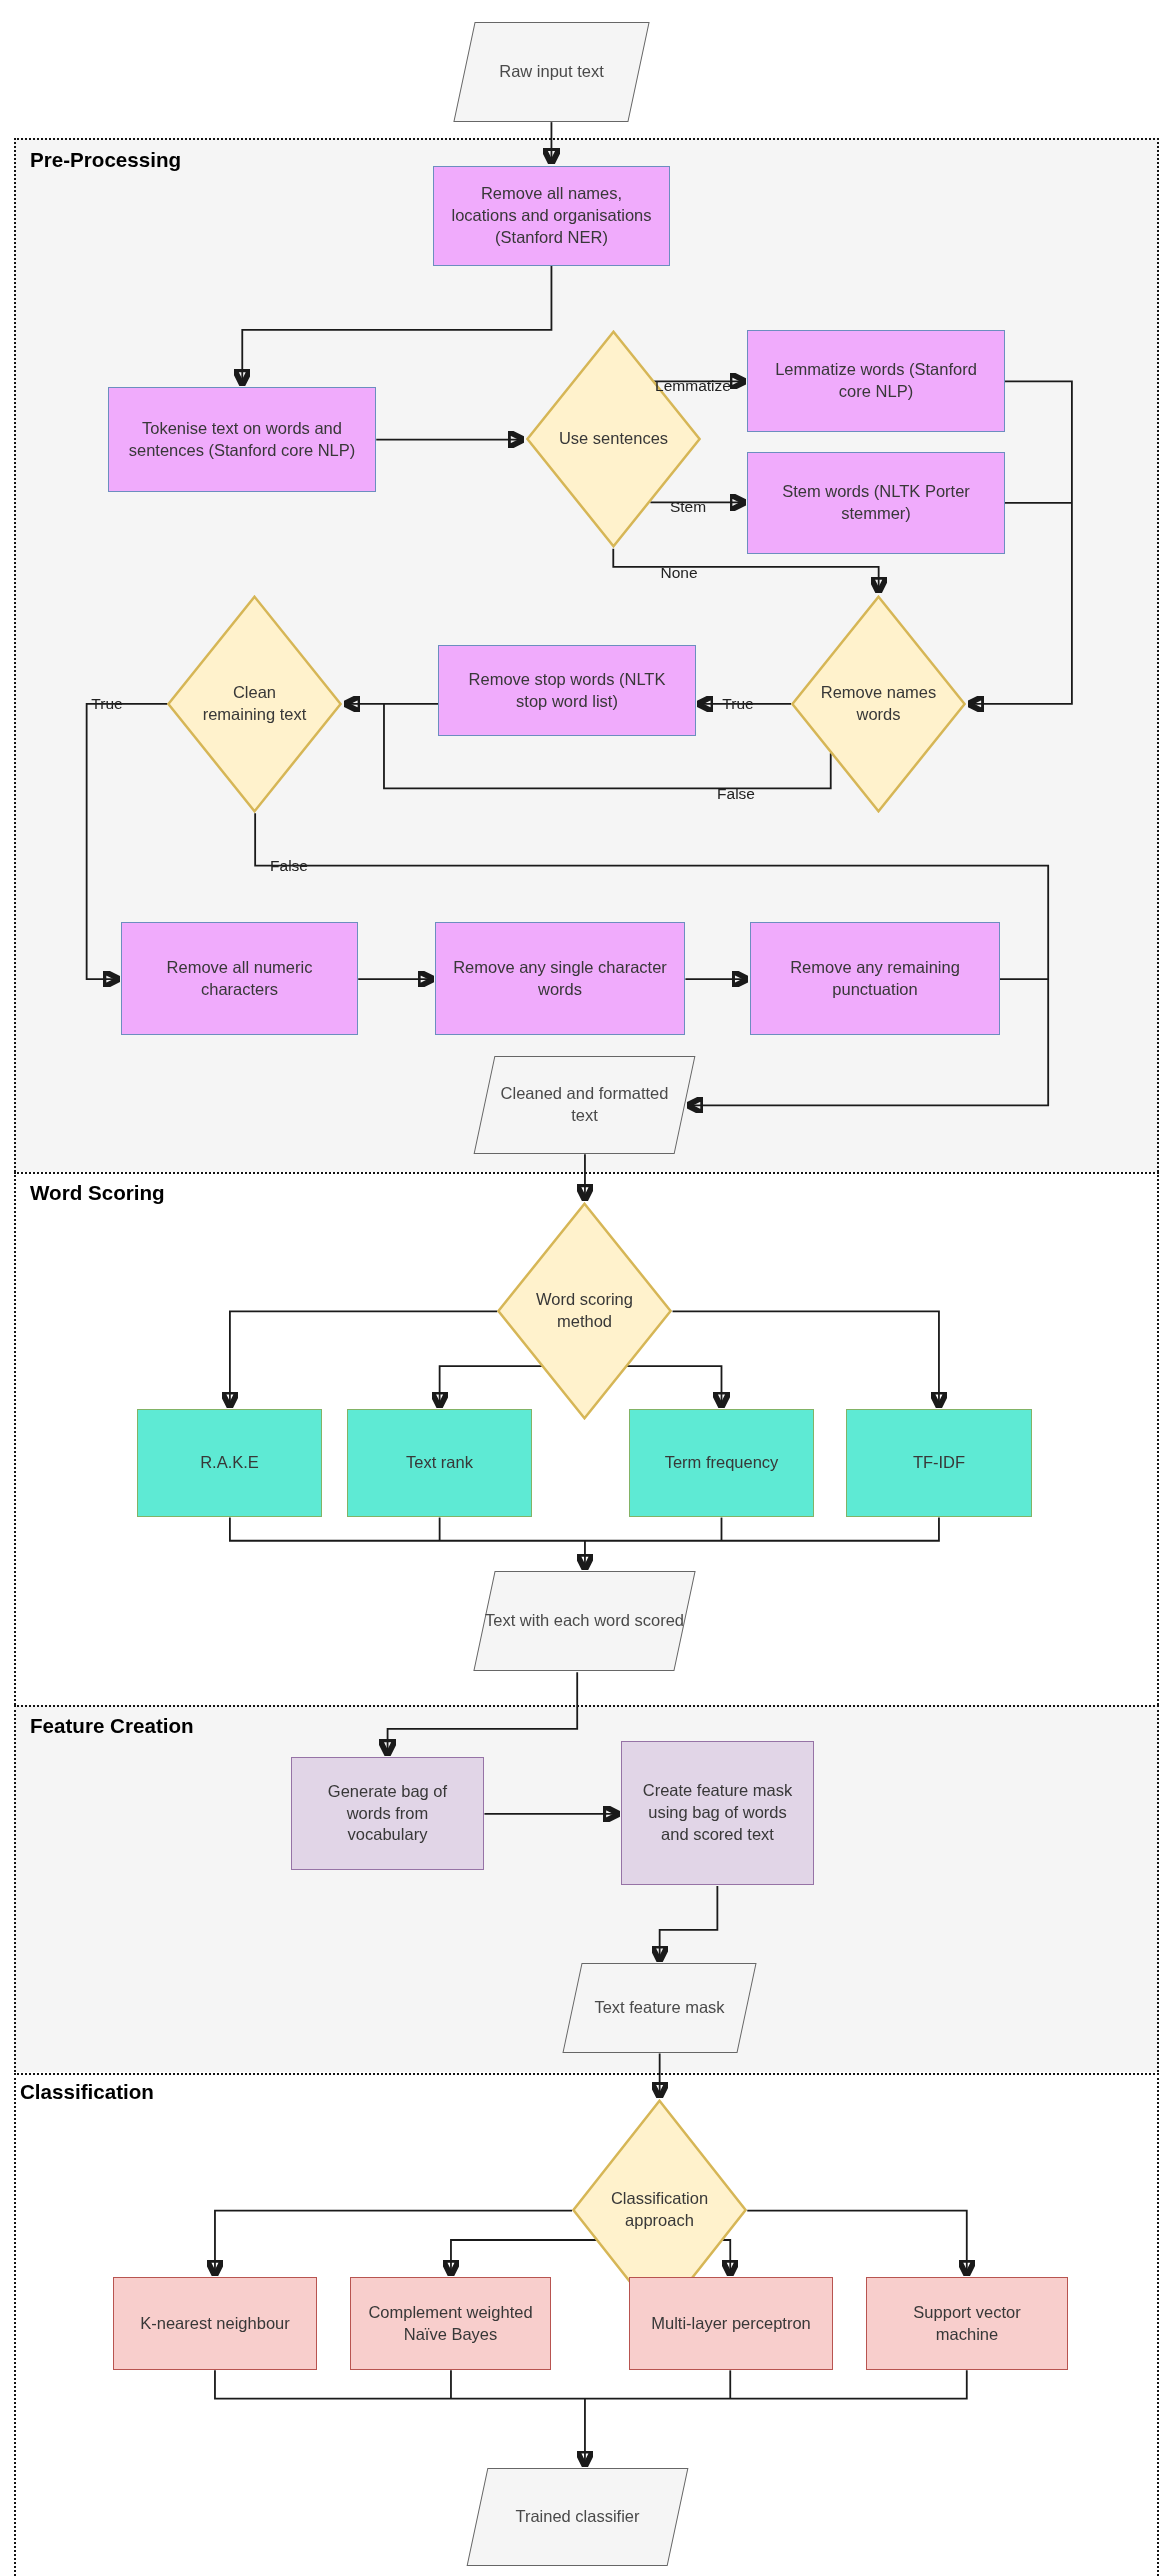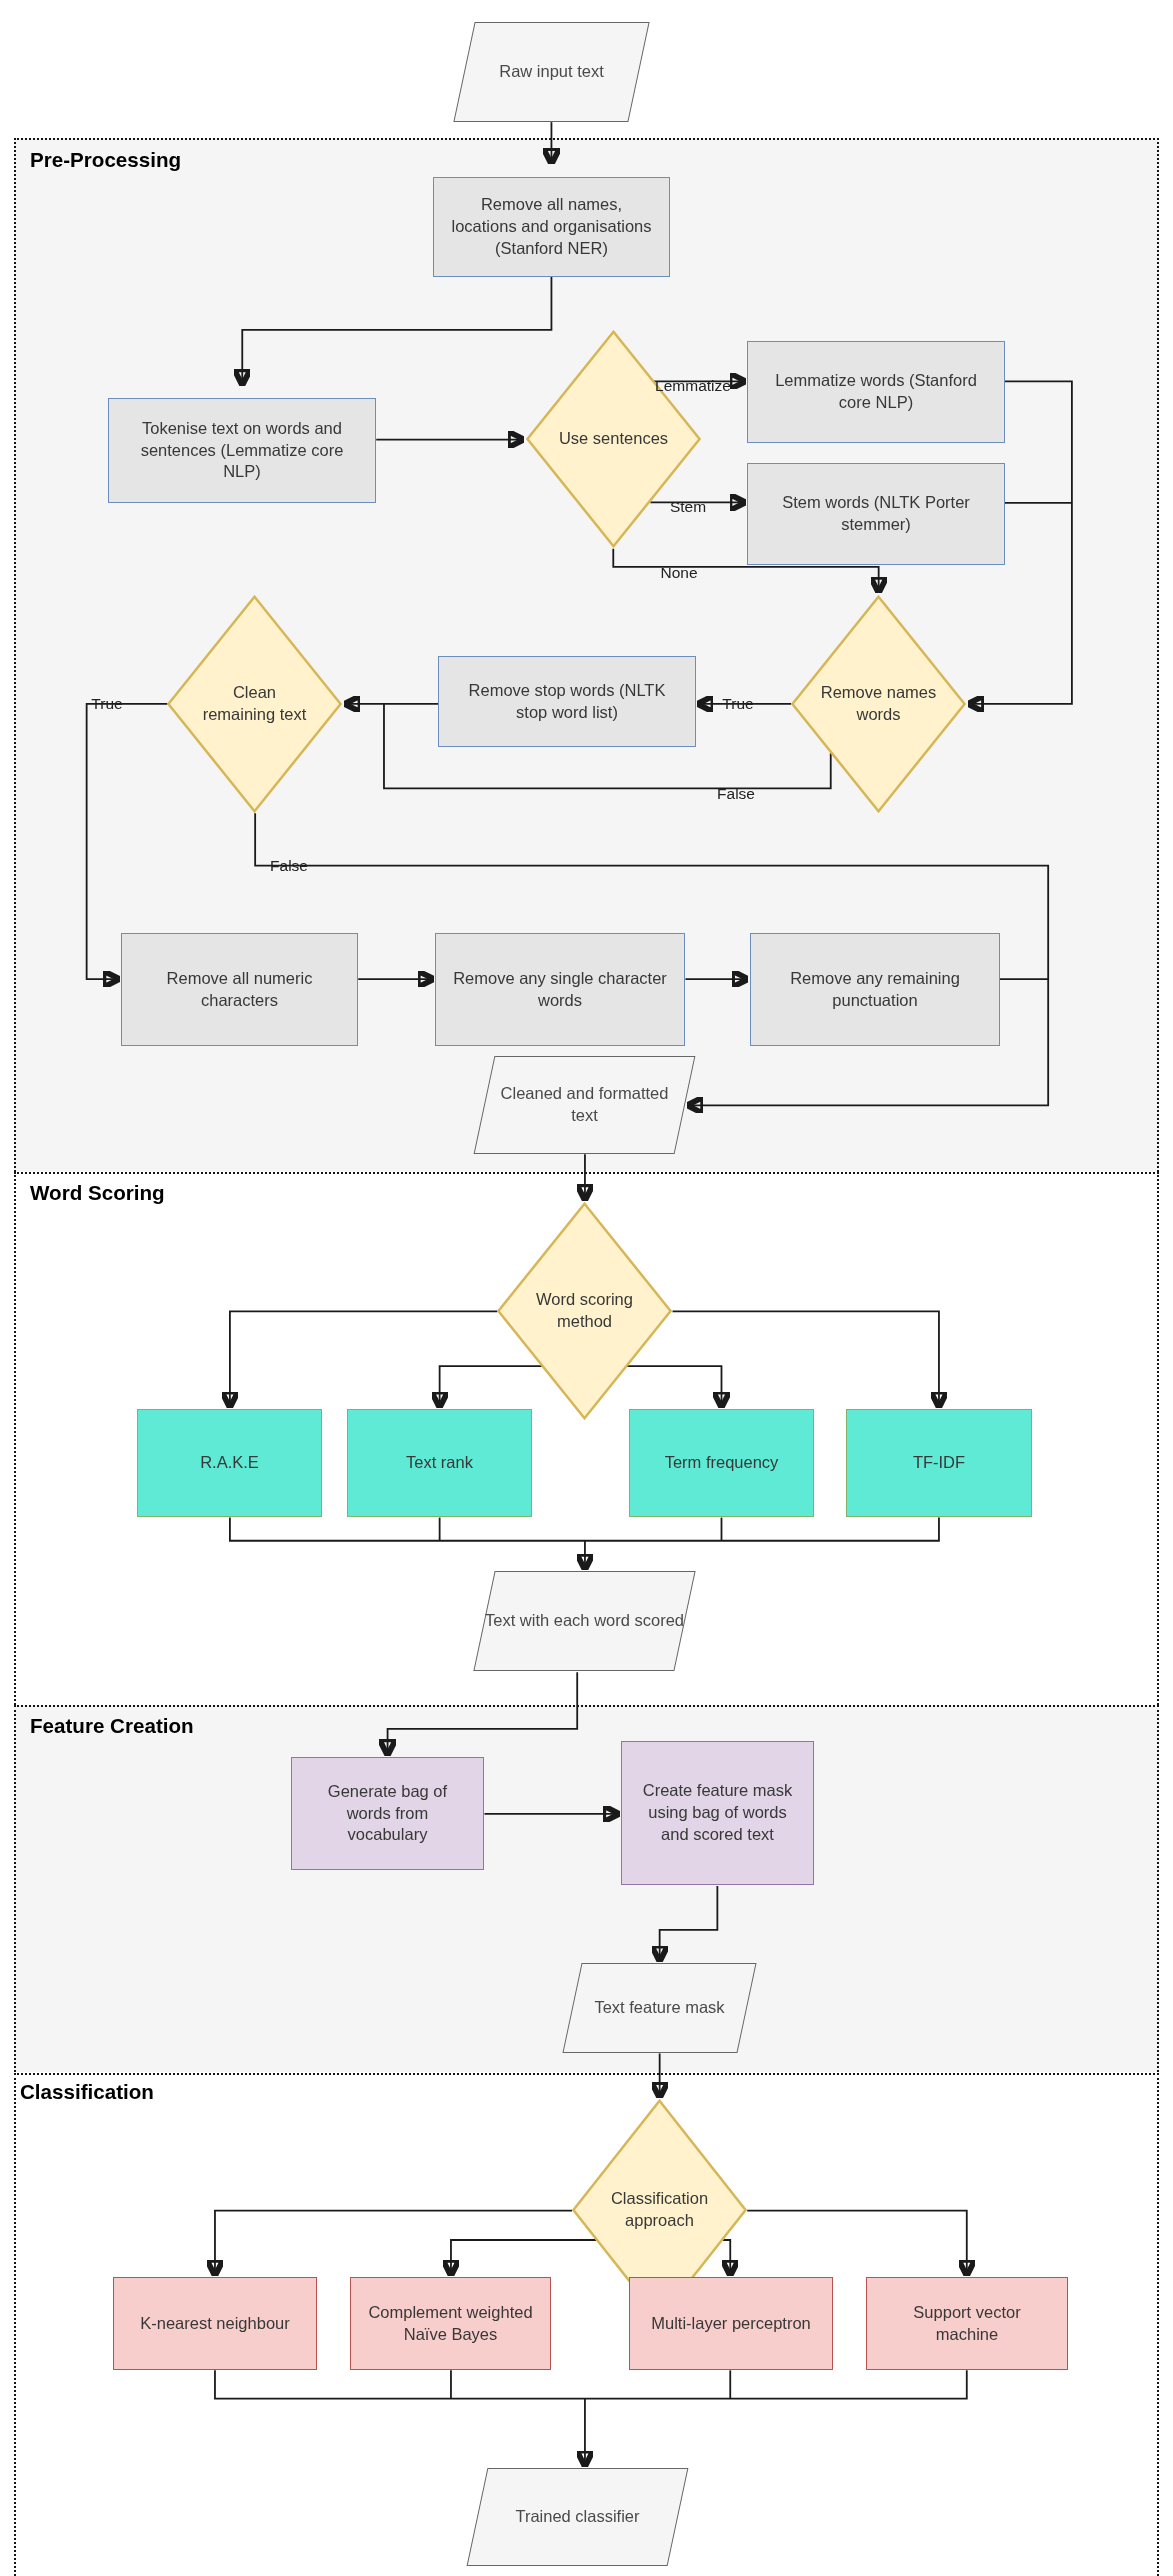--- a/index.html
+++ b/index.html
@@ -12,21 +12,21 @@
     border-left:2.1px dotted #141414; border-right:2.1px dotted #141414; border-top:2.1px dotted #141414; }
   .section.gray { background:#f5f5f5; }
   .section.white { background:#ffffff; }
   .section.last { border-bottom:2.1px dotted #141414; }
   .section-label { position:absolute; font-size:20.6px; font-weight:bold; color:#000; z-index:5; }
   svg.edges { position:absolute; left:0; top:0; z-index:2; pointer-events:none; }
   svg.edges path { fill:none; stroke:#1a1a1a; stroke-width:3.5; }
   .node { position:absolute; box-sizing:border-box; border:1.5px solid; z-index:3;
     display:flex; align-items:center; justify-content:center; text-align:center;
     font-size:16.5px; line-height:1.32; padding:0 14.4px; }
-  .blue   { background:#e5e5e5; border-color:#6c8ebf;margin-top:11px; }
+  .blue   { background:#f0abfc; border-color:#6c8ebf; }
   .green  { background:#5eead4; border-color:#82b366; }
   .purple { background:#e1d5e7; border-color:#9673a6; }
   .red    { background:#f8cecc; border-color:#b85450; }
   .para { position:absolute; box-sizing:border-box; z-index:3; background:#f5f5f5;
     border:1.5px solid #666666; transform:skewX(-12deg); transform-origin:center; }
   .ptext { display:flex; width:100%; height:100%; align-items:center; justify-content:center;
     text-align:center; transform:skewX(12deg); font-size:16.5px; line-height:1.32; color:#4a4a4a; }
   .diamond { position:absolute; z-index:3; }
   .diamond svg { position:absolute; left:0; top:0; width:100%; height:100%; }
   .diamond polygon { fill:#fff2cc; stroke:#d6b656; stroke-width:2.5; }
@@ -108,21 +108,21 @@
     <span class="ptext">Text feature mask</span>
   </div>
   <div class="para" style="left:477px;top:2468px;width:201px;height:98px">
     <span class="ptext">Trained classifier</span>
   </div>
 
   <div class="node blue" style="left:433px;top:166px;width:237px;height:100px">
     <span>Remove all names, locations and organisations (Stanford NER)</span>
   </div>
   <div class="node blue" style="left:108px;top:387px;width:268px;height:105px">
-    <span>Tokenise text on words and sentences (Lemmatize core NLP)</span>
+    <span>Tokenise text on words and sentences (Stanford core NLP)</span>
   </div>
   <div class="node blue" style="left:747px;top:330px;width:258px;height:102px">
     <span>Lemmatize words (Stanford core NLP)</span>
   </div>
   <div class="node blue" style="left:747px;top:452px;width:258px;height:102px">
     <span>Stem words (NLTK Porter stemmer)</span>
   </div>
   <div class="node blue" style="left:438px;top:645px;width:258px;height:91px">
     <span>Remove stop words (NLTK stop word list)</span>
   </div>

